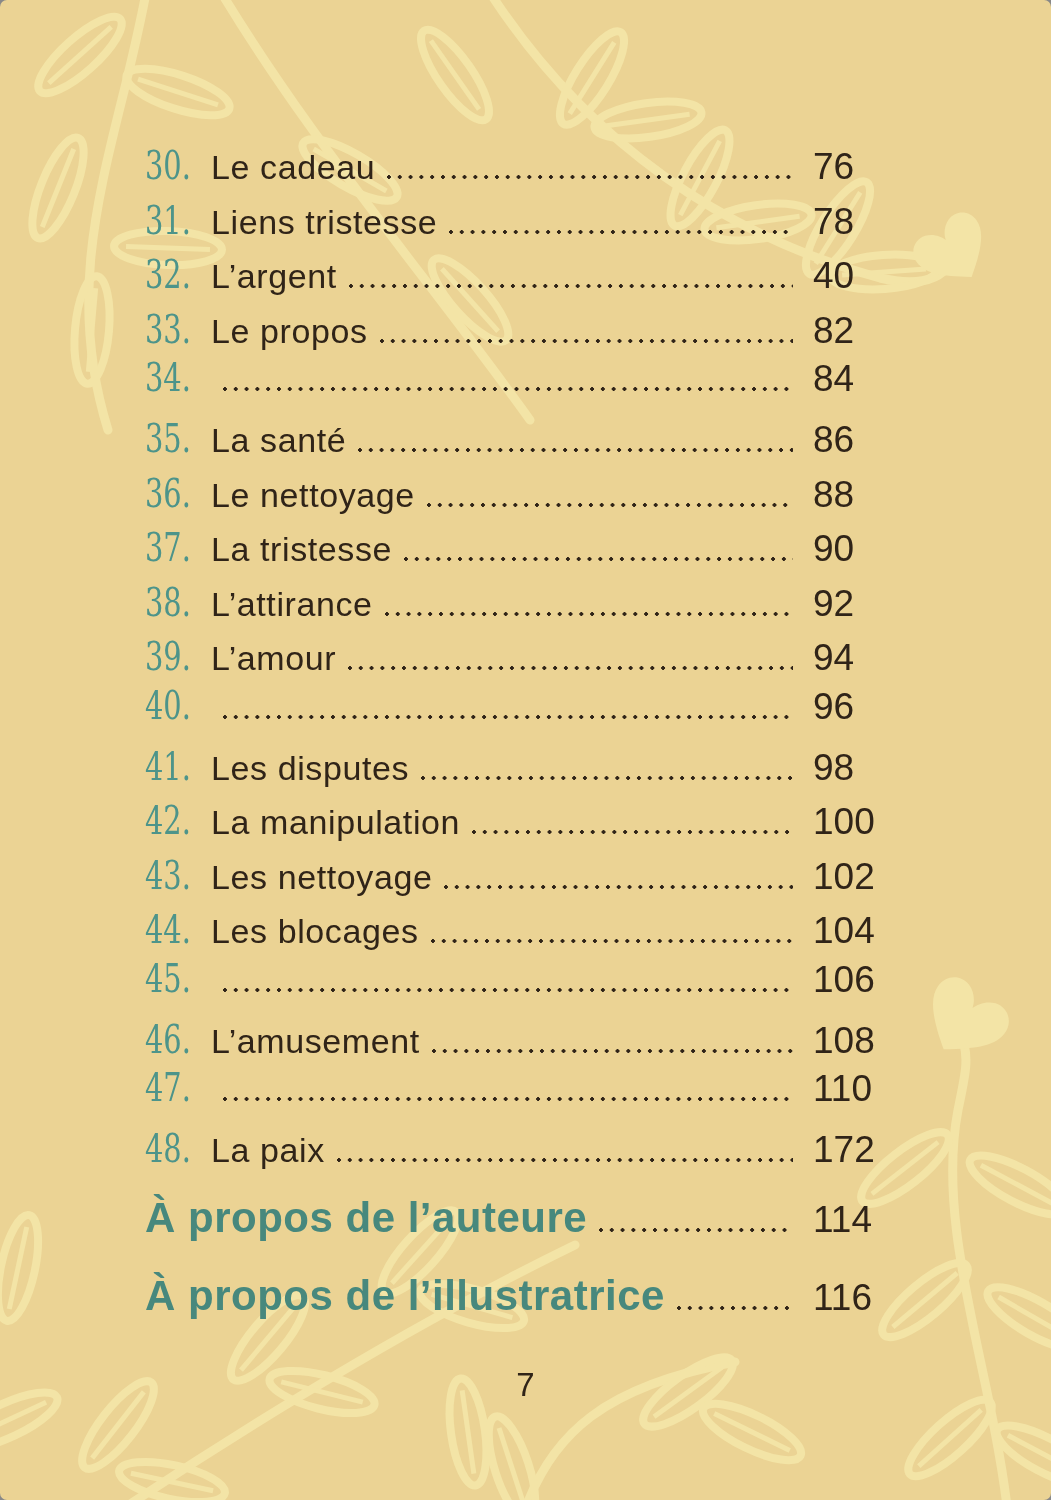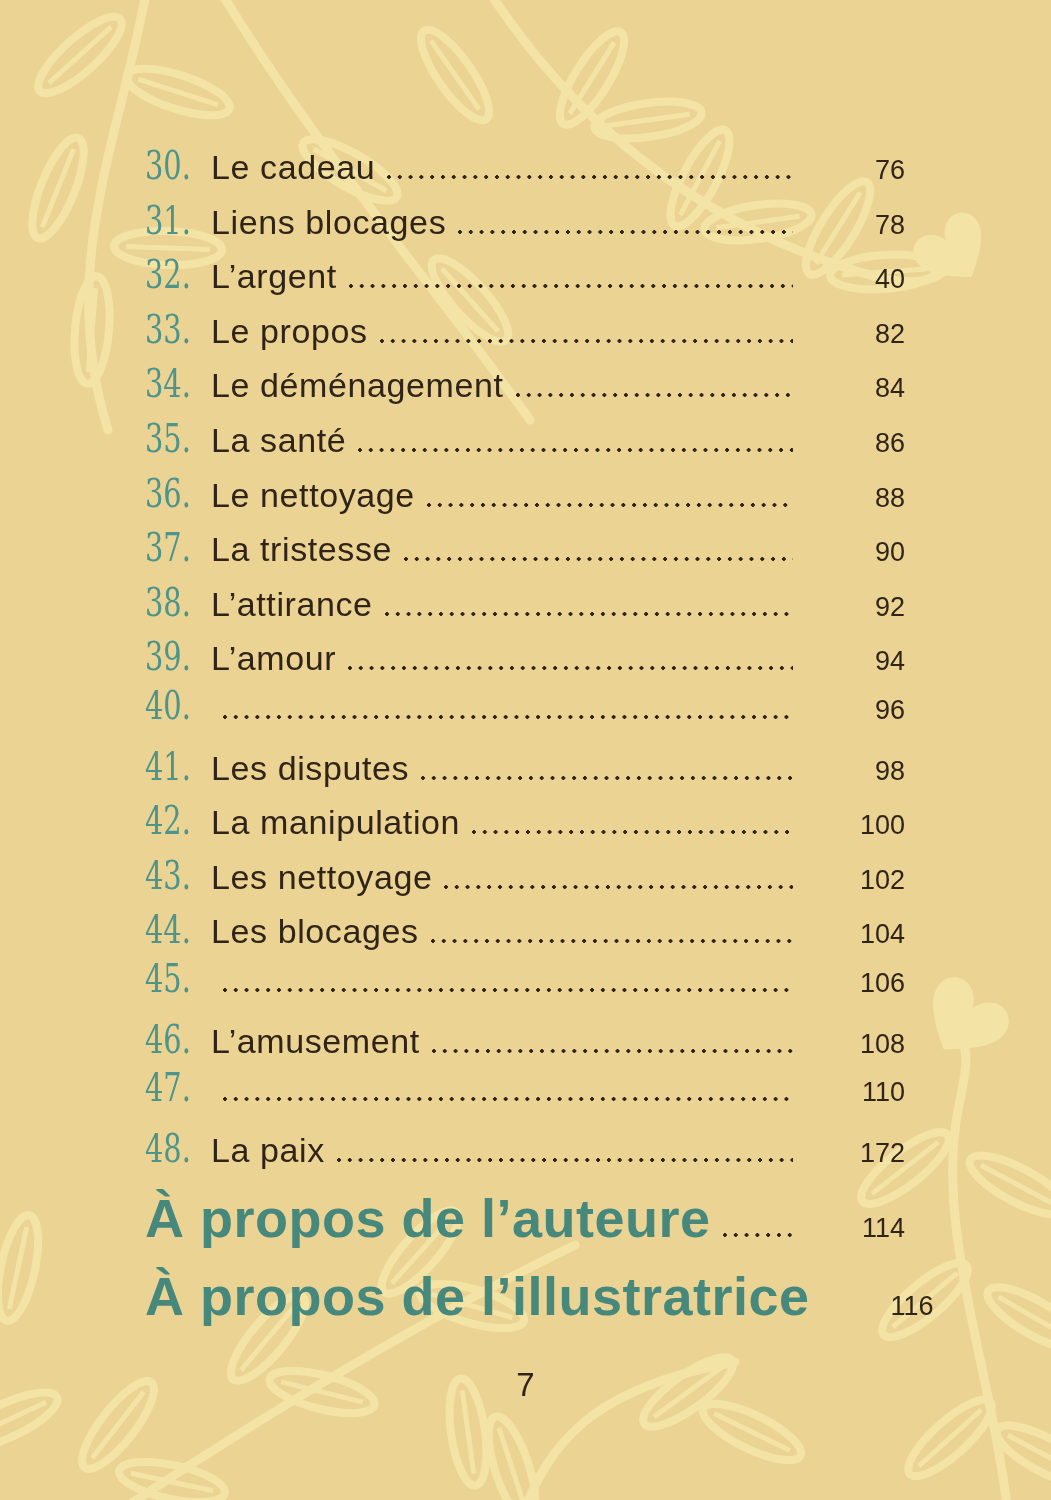--- a/index.html
+++ b/index.html
@@ -11,20 +11,21 @@
   }
   *{margin:0;padding:0;box-sizing:border-box;}
   html,body{background:#888;}
   .page{
     position:relative;
     width:1051px;height:1500px;
     background:var(--bg);
     overflow:hidden;
     font-family:"Liberation Sans", sans-serif;
     margin:0 auto;
+    border-radius:7px;
   }
   .decor{position:absolute;inset:0;pointer-events:none;}
   .content{
     position:absolute;left:145px;right:146px;top:140px;
   }
   .row{
     display:flex;align-items:baseline;height:54.6px;white-space:nowrap;
   }
   .num{
     flex:none;width:66px;display:inline-block;
@@ -42,28 +43,28 @@
   }
   .leader{
     flex:1 1 auto;height:4px;align-self:baseline;
     margin:0 20px 0 12px;
     background-image:radial-gradient(circle at 2px 2px, var(--ink) 1.7px, transparent 1.9px);
     background-size:10.8px 4px;
     background-repeat:repeat-x;
     background-position:left bottom;
   }
   .pagenum{
-    flex:none;min-width:92px;text-align:right;
-    font-size:27px;line-height:1;
+    flex:none;min-width:92px;text-align:left;
+    font-size:37px;line-height:1;
     color:var(--ink);
   }
   .about{margin-top:2px;}
   .about .row{height:78px;}
   .about .title{
-    font-size:54px;line-height:78px;font-weight:bold;
+    font-size:42px;line-height:78px;font-weight:bold;
     color:var(--teal);letter-spacing:.5px;
   }
   .folio{
     position:absolute;left:0;right:0;top:1366px;
     text-align:center;
     font-size:33px;color:var(--ink);
   }
 </style>
 </head>
 <body>
@@ -139,42 +140,41 @@
     <div id="toc-rows">
   <div class="row">
     <span class="num">30.</span>
     <span class="title">Le cadeau</span>
     <span class="leader"></span>
     <span class="pagenum">76</span>
   </div>
 
   <div class="row">
     <span class="num">31.</span>
-    <span class="title">Liens blocages</span>
+    <span class="title">Liens tristesse</span>
     <span class="leader"></span>
     <span class="pagenum">78</span>
   </div>
 
   <div class="row">
     <span class="num">32.</span>
     <span class="title">L’argent</span>
     <span class="leader"></span>
     <span class="pagenum">40</span>
   </div>
 
   <div class="row">
     <span class="num">33.</span>
     <span class="title">Le propos</span>
     <span class="leader"></span>
     <span class="pagenum">82</span>
   </div>
 
   <div class="row">
     <span class="num">34.</span>
-    <span class="title">Le déménagement</span>
     <span class="leader"></span>
     <span class="pagenum">84</span>
   </div>
 
   <div class="row">
     <span class="num">35.</span>
     <span class="title">La santé</span>
     <span class="leader"></span>
     <span class="pagenum">86</span>
   </div>

